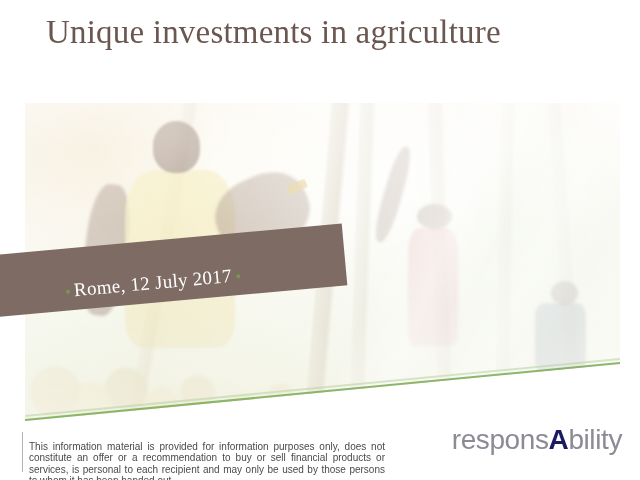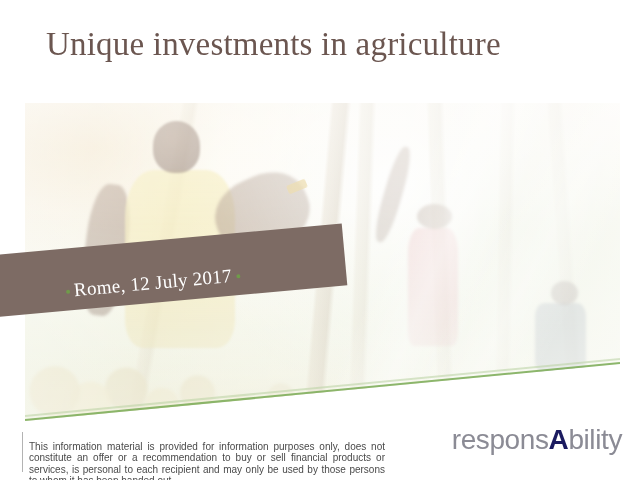--- a/index.html
+++ b/index.html
@@ -21,21 +21,21 @@
     width: 640px;
     height: 480px;
     background: #ffffff;
     overflow: hidden;
   }
 
   
   #title {
     position: absolute;
     left: 46px;
-    top: 24px;
+    top: 12px;
     width: 560px;
     font-family: "Liberation Serif", "DejaVu Serif", serif;
     font-size: 33px;
     line-height: 40px;
     letter-spacing: 0.2px;
     color: #6b5650;
     white-space: nowrap;
   }
 
   

